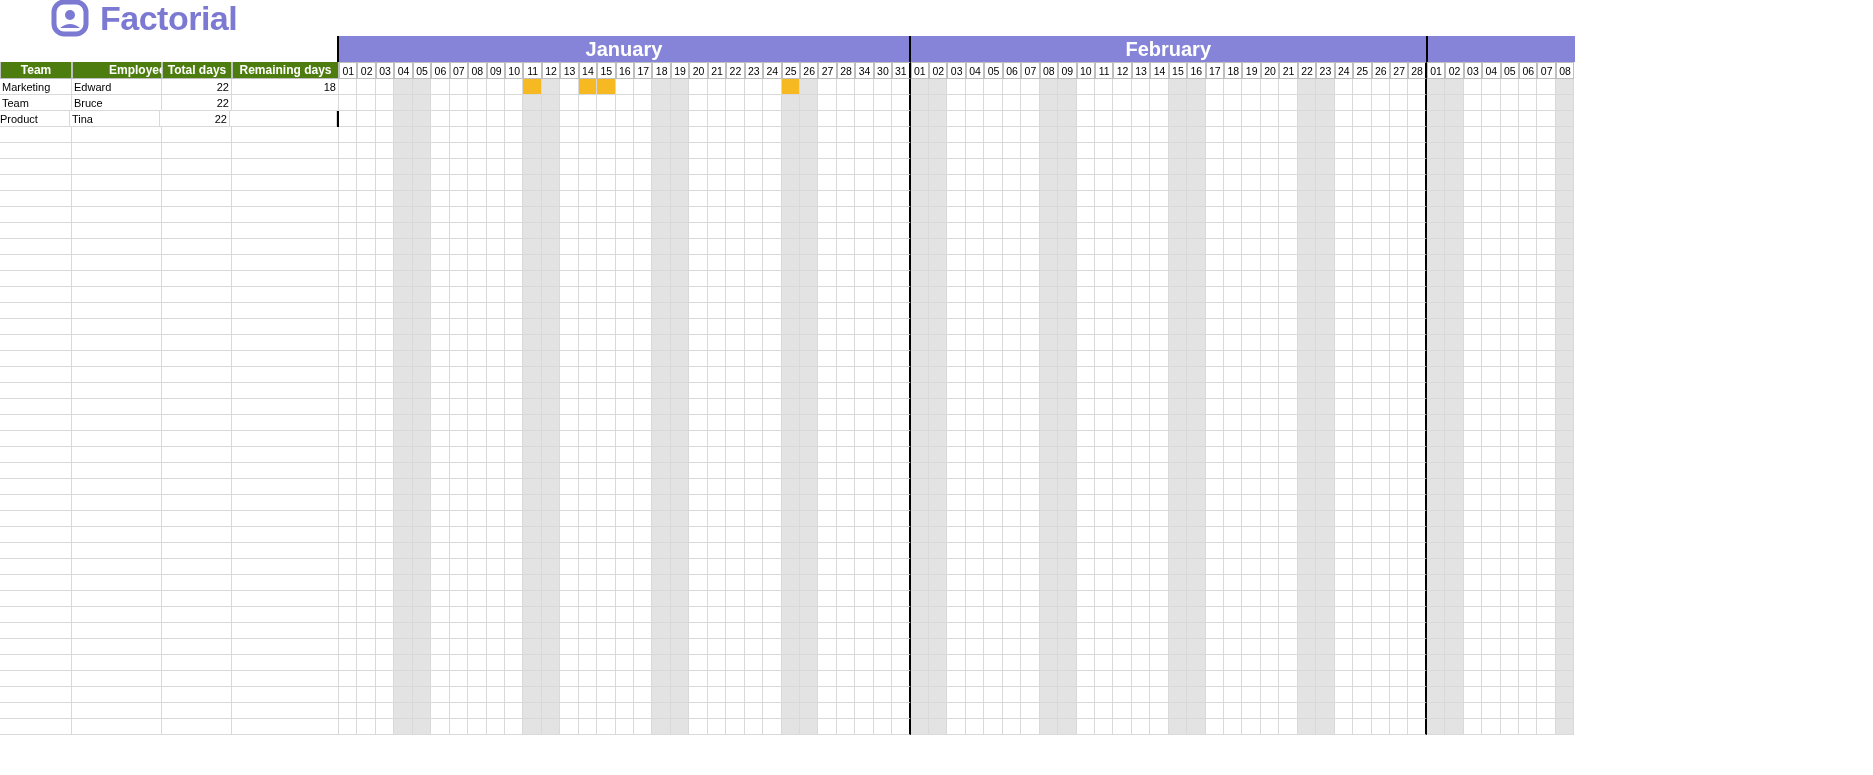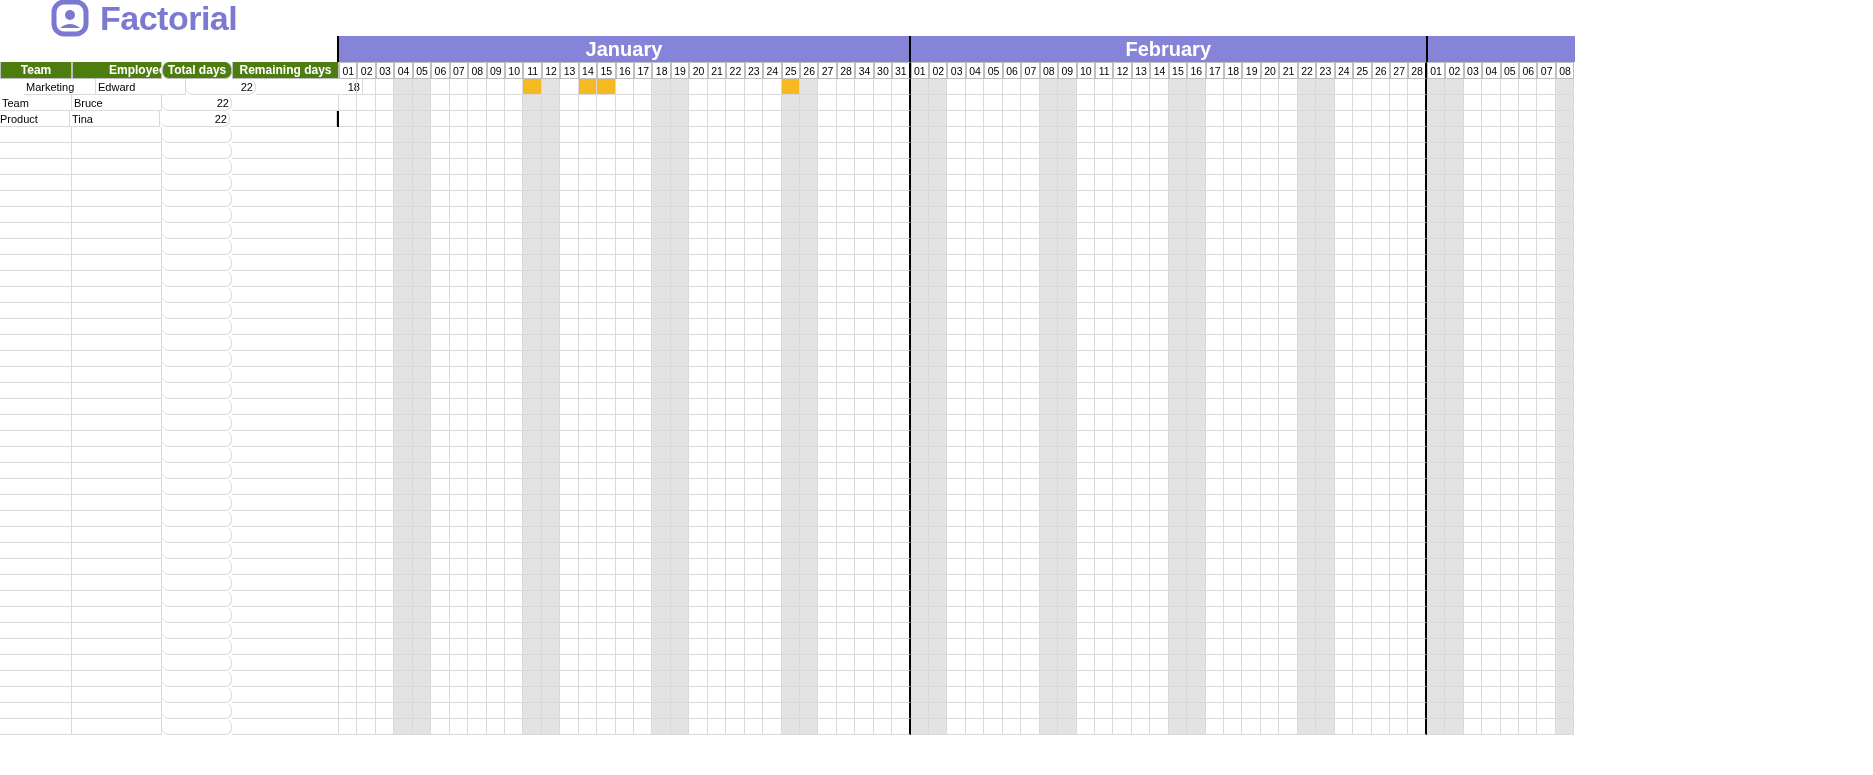--- a/index.html
+++ b/index.html
@@ -8,21 +8,21 @@
   .logo-row{height:36px;display:flex;align-items:center;padding-left:50px;background:#fff;}
   .logo-icon{width:40px;height:40px;display:inline-flex;align-items:center;justify-content:center;margin-right:10px;}
   .logo-text{font-size:34px;font-weight:600;color:#7b79d1;letter-spacing:-0.5px;}
   .left-block{width:339px;flex:0 0 339px;display:flex;box-sizing:border-box;border-right:2px solid #000;}
   .month-hdr{background:#8684d8;color:#fff;font-weight:bold;font-size:20px;text-align:center;line-height:26px;height:26px;box-sizing:border-box;border-right:2px solid #000;}
   .month-hdr.partial{border-right:none;}
   .left-spacer{width:339px;flex:0 0 339px;height:26px;box-sizing:border-box;border-right:2px solid #000;}
   .c-head{box-sizing:border-box;border:1px solid #bfbfbf;border-top:none;background:#4d7c0f;color:#fff;font-weight:bold;text-align:center;line-height:17px;font-size:12px;height:17px;}
   .c-team{width:72px;flex:0 0 72px;}
   .c-emp{width:90px;flex:0 0 90px;padding-left:36px;}
-  .c-tot{width:70px;flex:0 0 70px;border-radius:7px;}
+  .c-tot{width:70px;flex:0 0 70px;}
   .c-rem{width:107px;flex:0 0 107px;}
   .d-head{width:18.45px;flex:0 0 18.45px;box-sizing:border-box;border:1px solid #bfbfbf;background:#fff;font-size:10.5px;line-height:17px;text-align:center;height:17px;}
   .cell{box-sizing:border-box;border-right:1px solid #d9d9d9;border-bottom:1px solid #d9d9d9;background:#fff;font-size:11px;line-height:16px;height:16px;padding:0 2px;overflow:hidden;}
   .cell.num{text-align:right;}
   .d-cell{width:18.45px;flex:0 0 18.45px;box-sizing:border-box;border-right:1px solid #d9d9d9;border-bottom:1px solid #d9d9d9;height:16px;}
   .d-cell.wk{background:#e3e3e3;}
   .d-cell.off{background:#f6b921;}
   .month-sep{border-right:2px solid #000 !important;}
   .hdr-row{display:flex;height:17px;}
 </style>
@@ -115,21 +115,21 @@
       <div class="d-head">01</div>
       <div class="d-head">02</div>
       <div class="d-head">03</div>
       <div class="d-head">04</div>
       <div class="d-head">05</div>
       <div class="d-head">06</div>
       <div class="d-head">07</div>
       <div class="d-head">08</div>
     </div>
     <div class="row">
-      <div class="left-block" style="height: 16px; padding-left: 24px;">
+      <div class="left-block" style="height: 16px;">
         <div class="cell c-team">Marketing</div>
         <div class="cell c-emp">Edward</div>
         <div class="cell c-tot num">22</div>
         <div class="cell c-rem num">18</div>
       </div>
       <div class="d-cell"></div>
       <div class="d-cell"></div>
       <div class="d-cell"></div>
       <div class="d-cell wk"></div>
       <div class="d-cell wk"></div>

